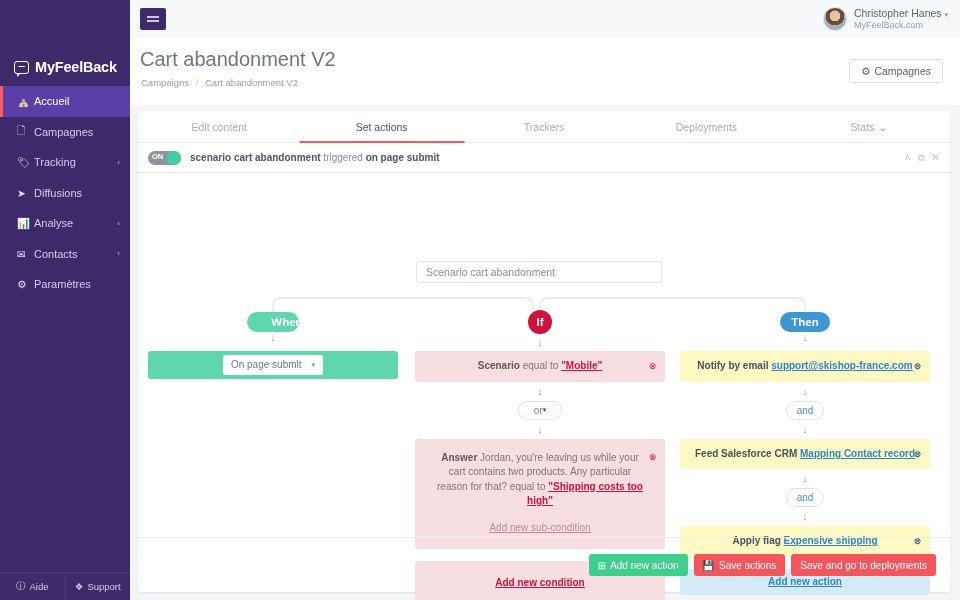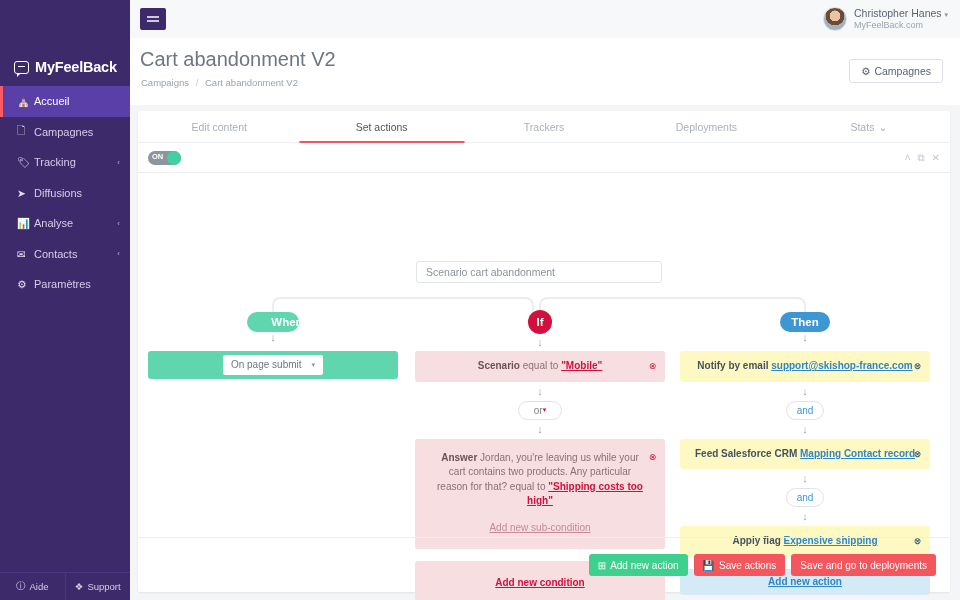--- a/index.html
+++ b/index.html
@@ -342,20 +342,23 @@
     <div class="tab">
       <span>Stats</span>
       <span>⌄</span>
     </div>
   </div>
 
   <div id="scenario-strip">
     <div id="toggle">
       <span class="tg-label">ON</span>
       <span class="tg-knob"></span>
+    </div>
+    <div id="scenario-text">
+      <b>scenario cart abandonment</b><span> triggered </span><b>on page submit</b>
     </div>
     <div id="strip-icons">
       <span>˄</span>
       <span>⧉</span>
       <span>✕</span>
     </div>
   </div>
 
   <div id="flow">
 

